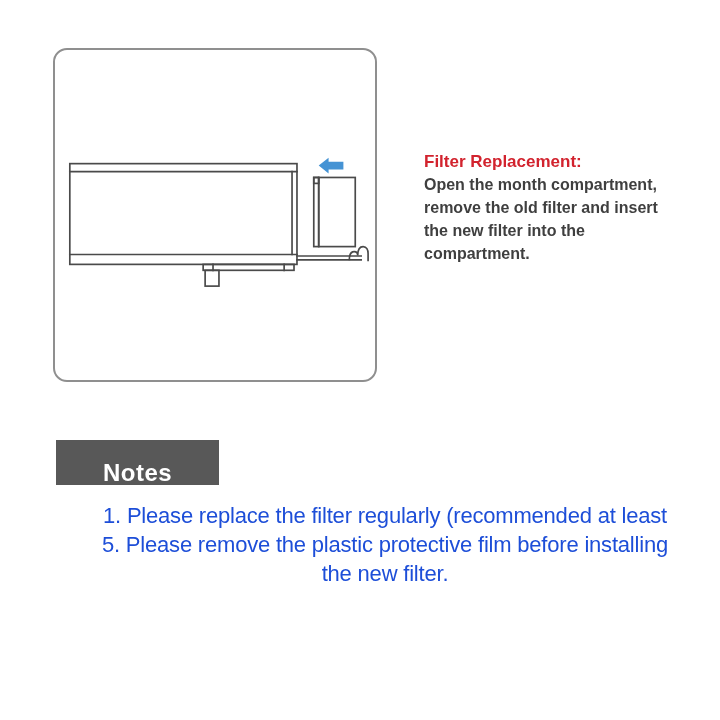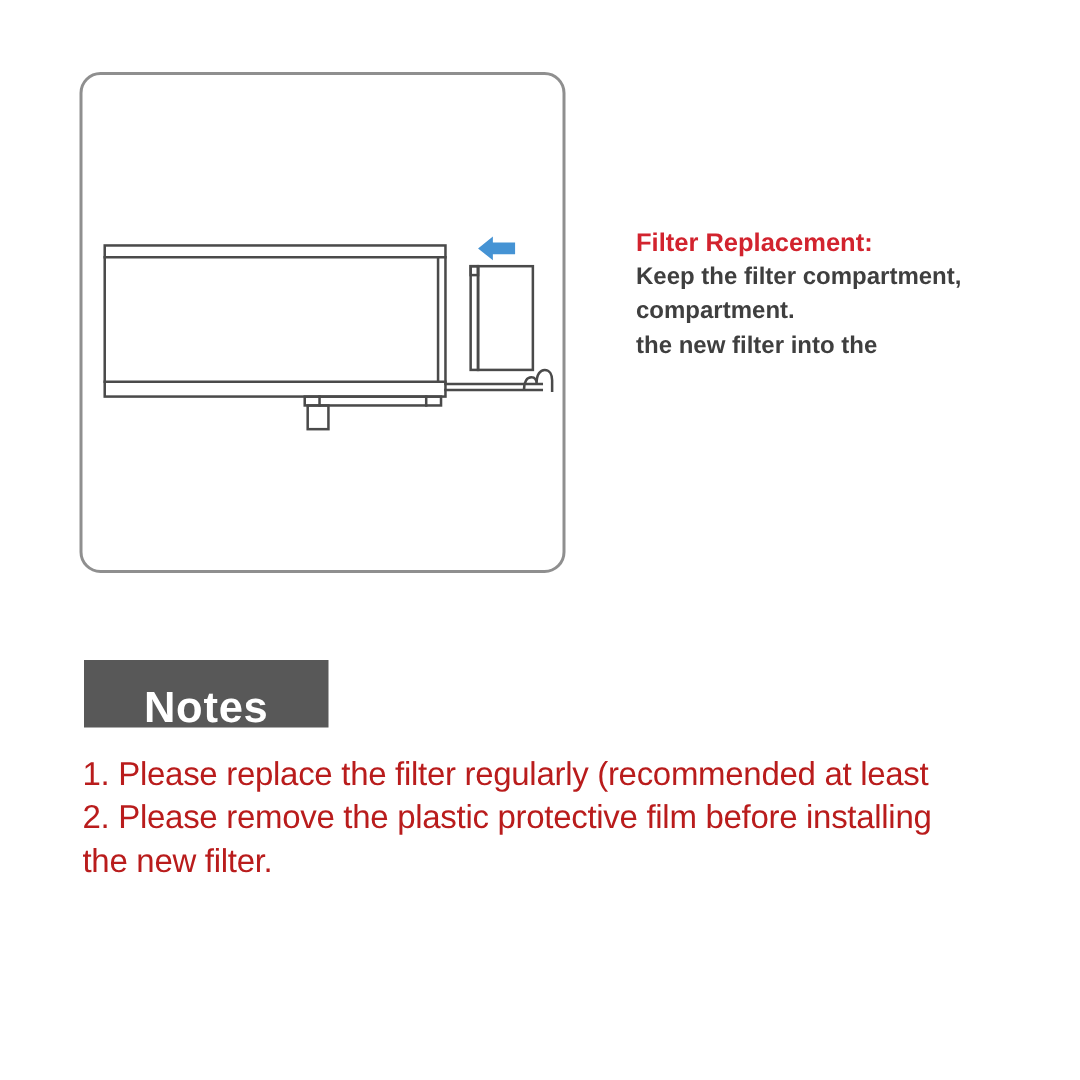--- a/index.html
+++ b/index.html
@@ -20,26 +20,26 @@
   }
   .caption-line{
     font-size:16px;line-height:23px;font-weight:bold;color:#3f3f3f;letter-spacing:0px;
   }
   
   .notes-box{
     position:absolute;left:56px;top:440px;width:163px;height:45px;background:#585858;
     display:flex;align-items:center;justify-content:center;
   }
   .notes-box span{
-    color:#ffffff;font-size:29px;font-weight:bold;letter-spacing:0.5px;margin-top:20px;
+    color:#ffffff;font-size:24px;font-weight:bold;letter-spacing:0.5px;margin-top:20px;
   }
   
   .notes-list{
     position:absolute;left:55px;top:501px;width:660px;
-    font-size:22px;line-height:29px;color:#b91c1c;letter-spacing:-0.2px;
+    font-size:22px;line-height:29px;color:#1d4ed8;letter-spacing:-0.2px;text-align:center;
   }
   .note-line{white-space:nowrap;}
 </style>
 </head>
 <body>
 
 <div class="canvas">
 
   <div class="diagram-box">
     <svg viewBox="0 0 324 334">
@@ -68,28 +68,29 @@
         <rect x="262" y="129" width="5" height="6"></rect>
         <rect x="267" y="129" width="37" height="70"></rect>
       </g>
 
       <polygon points="292,113 277,113 277,109 267,117 277,125 277,121 292,121" stroke="none" fill="#4593d4"></polygon>
     </svg>
   </div>
 
   <div class="caption">
     <div class="caption-heading">Filter Replacement:</div>
-    <div class="caption-line">Keep the filter compartment,</div>
+    <div class="caption-line">Open the month compartment,</div>
+    <div class="caption-line">remove the old filter and insert</div>
+    <div class="caption-line">the new filter into the</div>
     <div class="caption-line">compartment.</div>
-    <div class="caption-line">the new filter into the</div>
   </div>
 
   <div class="notes-box">
     <span>Notes</span>
   </div>
 
   <div class="notes-list">
     <div class="note-line">1. Please replace the filter regularly (recommended at least</div>
-    <div class="note-line">2. Please remove the plastic protective film before installing</div>
+    <div class="note-line">5. Please remove the plastic protective film before installing</div>
     <div class="note-line">the new filter.</div>
   </div>
 
 </div>
 
 </body></html>

